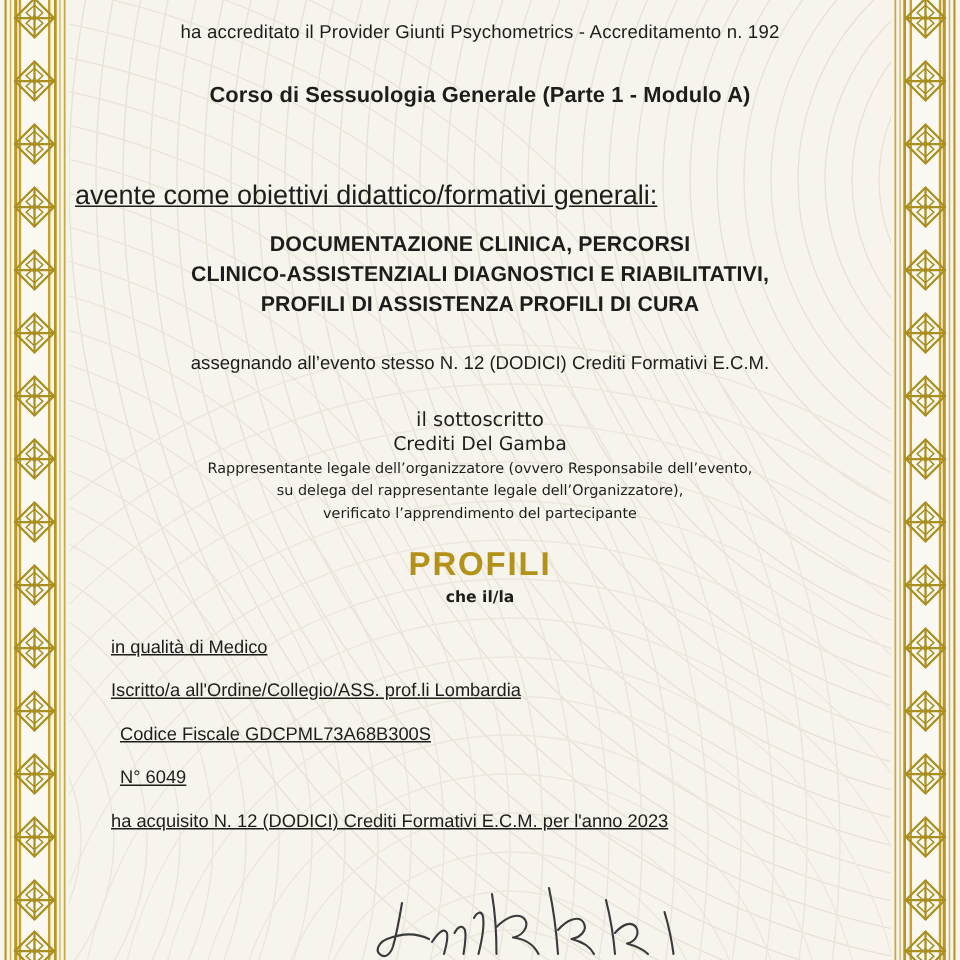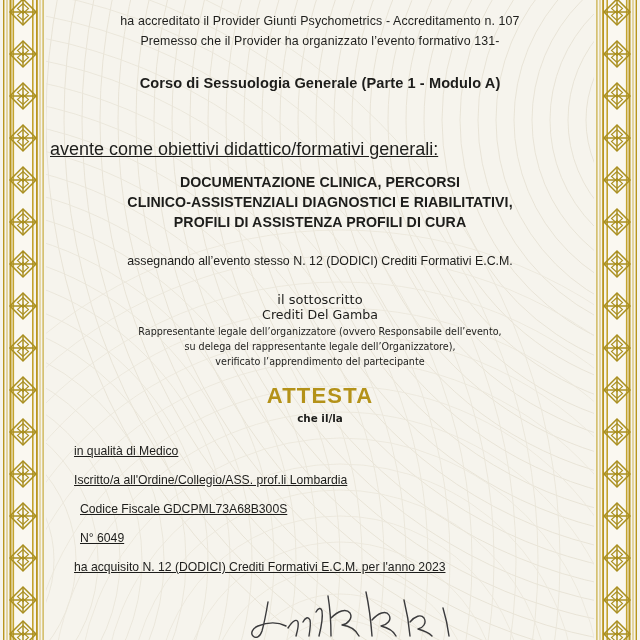--- a/index.html
+++ b/index.html
@@ -492,22 +492,21 @@
           <path d="M0,-13 L0,13 M-13,0 L13,0"></path>
         <path d="M0,-8.5 L5.5,-3.5 L0,1.5 L-5.5,-3.5 Z" stroke-width="1.1"></path>
         <path d="M0,-1.5 L5.5,3.5 L0,8.5 L-5.5,3.5 Z" stroke-width="1.1"></path>
       </g>
     </g>
   </svg>
 
   <div class="content">
 
     <div class="preamble">
-      <div>ha accreditato  il Provider Giunti Psychometrics - Accreditamento n. 107</div>
-      <div>Premesso che il Provider ha organizzato l’evento formativo      131-</div>
+      <div>ha accreditato  il Provider Giunti Psychometrics - Accreditamento n. 192</div>
     </div>
 
     <div class="course-title">Corso di Sessuologia Generale (Parte 1 - Modulo A)</div>
 
     <div class="objectives-intro">avente come obiettivi didattico/formativi generali:</div>
 
     <div class="objectives">
       <div>DOCUMENTAZIONE CLINICA, PERCORSI</div>
       <div>CLINICO-ASSISTENZIALI DIAGNOSTICI E RIABILITATIVI,</div>
       <div>PROFILI DI ASSISTENZA PROFILI DI CURA</div>
@@ -516,21 +515,21 @@
     <div class="credits-line">assegnando all’evento stesso N. 12 (DODICI) Crediti Formativi E.C.M.</div>
 
     <div class="signer-block">
       <div class="signer-intro">il sottoscritto</div>
       <div class="signer-name">Crediti Del Gamba</div>
       <div class="signer-role">Rappresentante legale dell’organizzatore (ovvero Responsabile dell’evento,</div>
       <div class="signer-role">su delega del rappresentante legale dell’Organizzatore),</div>
       <div class="signer-role">verificato l’apprendimento del partecipante</div>
     </div>
 
-    <div class="attesta">ATTESTA</div>
+    <div class="attesta">PROFILI</div>
     <div class="che-il-la">che il/la</div>
 
     <div class="participant">
       <div class="participant-line">in qualità di  Medico</div>
       <div class="participant-line">Iscritto/a all'Ordine/Collegio/ASS. prof.li Lombardia</div>
       <div class="participant-line indent">Codice Fiscale   GDCPML73A68B300S</div>
       <div class="participant-line indent">N°  6049</div>
       <div class="participant-line">ha acquisito N. 12 (DODICI) Crediti Formativi E.C.M. per l'anno  2023</div>
     </div>
 

